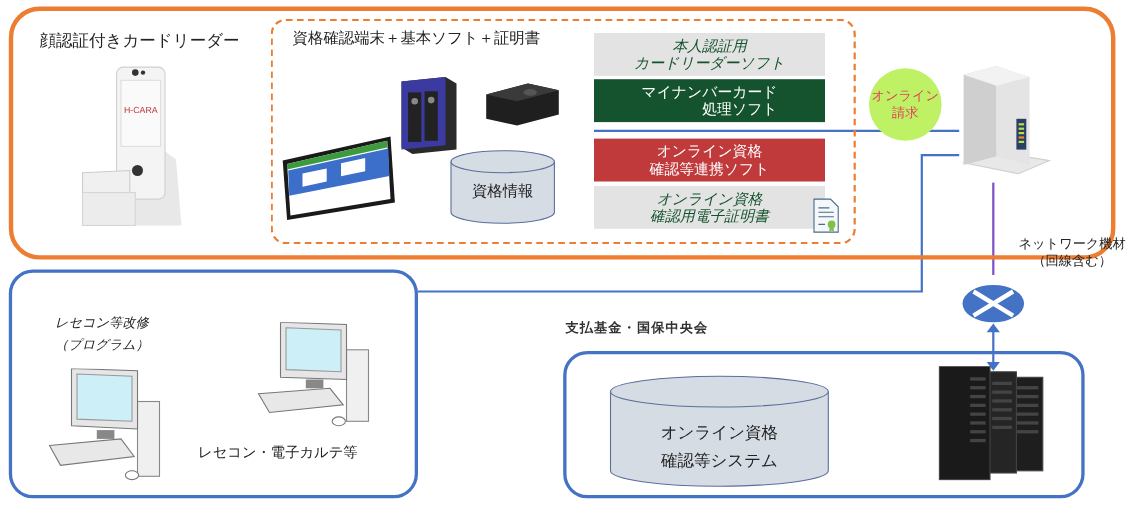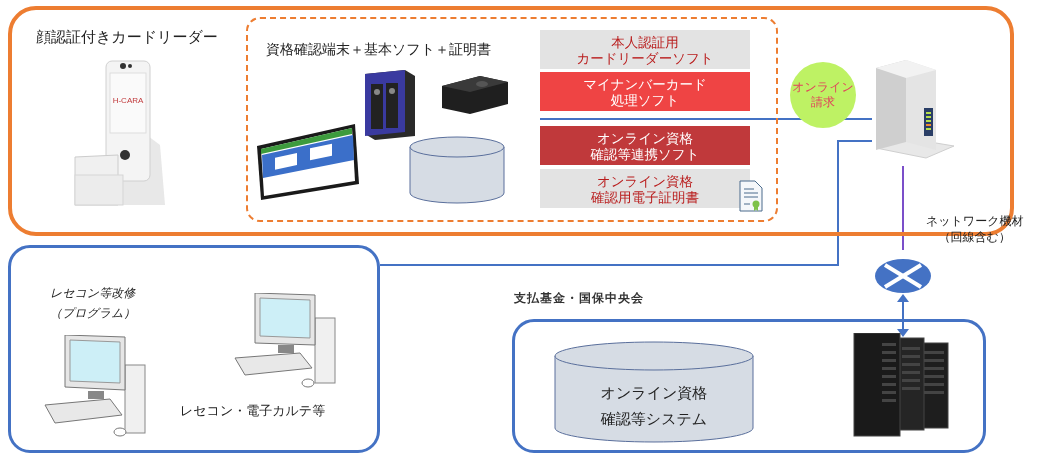--- a/index.html
+++ b/index.html
@@ -10,22 +10,22 @@
 
     .orange-box { left: 8px; top: 6px; width: 1006px; height: 230px; border: 4px solid #ed7d31; border-radius: 28px; }
     .dashed-box { left: 246px; top: 17px; width: 532px; height: 205px; border: 2px dashed #ed7d31; border-radius: 14px; }
     .blue-box-left { left: 8px; top: 245px; width: 372px; height: 208px; border: 3px solid #4472c4; border-radius: 22px; }
     .blue-box-right { left: 512px; top: 319px; width: 474px; height: 134px; border: 3px solid #4472c4; border-radius: 22px; }
 
     .label { font-size: 14px; white-space: nowrap; color: #222; }
     .title-lg { font-size: 12px; font-weight: bold; color: #333; letter-spacing: 1px; }
 
     .soft-box { width: 210px; height: 39px; display: flex; align-items: center; justify-content: center; text-align: center; font-size: 13.5px; line-height: 16px; white-space: pre-line; }
-    .soft-gray { background: #e3e3e3; color: #b91c1c; }
-    .soft-dark { background: #ef4444; color: #fff; }
+    .soft-gray { background: #e3e3e3; color: #14532d; font-style: italic; }
+    .soft-dark { background: #14532d; color: #fff; text-align: right; }
     .soft-red { background: #c0393b; color: #fff; }
 
     .pink-circle { left: 790px; top: 62px; width: 66px; height: 66px; border-radius: 50%; background: #bef264; display: flex; align-items: center; justify-content: center; text-align: center; font-size: 12px; line-height: 15px; color: #e0435b; white-space: pre-line; }
 
     .cyl-text { font-size: 14px; text-align: center; white-space: pre-line; line-height: 26px; }
   </style>
 </head>
 <body>
 
 <svg class="lines" viewBox="0 0 1040 460">
@@ -60,21 +60,21 @@
     <circle cx="53" cy="11" r="3" fill="#333"></circle>
     <circle cx="60" cy="11" r="2" fill="#333"></circle>
     <text x="58" y="48" font-size="8" fill="#c0393b" text-anchor="middle" font-family="Liberation Sans, sans-serif">H-CARA</text>
     <circle cx="55" cy="100" r="5" fill="#333"></circle>
     <path d="M5 102 L48 100 L48 150 L5 150 Z" fill="#f0f0f0" stroke="#ccc"></path>
     <rect x="5" y="120" width="48" height="30" fill="#ececec" stroke="#d5d5d5"></rect>
   </svg>
 </div>
 
 <div class="abs dashed-box"></div>
-<div class="abs label" style="left:266px; top:41px; font-size:14px;">資格確認端末＋基本ソフト＋証明書</div>
+<div class="abs label" style="left:266px; top:26px; font-size:14px;">資格確認端末＋基本ソフト＋証明書</div>
 
 <div class="abs" style="left:360px; top:70px;">
   <svg width="70" height="70" viewBox="0 0 70 70">
     <path d="M5 4 L45 0 L55 6 L55 66 L15 70 L5 64 Z" fill="#2a2a2a"></path>
     <path d="M5 4 L45 0 L45 62 L5 66 Z" fill="#3a3aa0"></path>
     <rect x="11" y="14" width="12" height="45" fill="#222"></rect>
     <rect x="26" y="13" width="12" height="45" fill="#222"></rect>
     <circle cx="17" cy="22" r="3" fill="#888"></circle>
     <circle cx="32" cy="21" r="3" fill="#888"></circle>
   </svg>
@@ -97,20 +97,21 @@
     <rect x="20" y="40" width="22" height="12" fill="#fff" transform="skewY(-12)"></rect>
     <rect x="55" y="38" width="22" height="12" fill="#fff" transform="skewY(-12)"></rect>
   </svg>
 </div>
 
 <div class="abs" style="left:408px; top:135px; width:98px; height:70px;">
   <svg width="98" height="70" viewBox="0 0 98 70" style="position:absolute; left:0; top:0;">
     <path d="M2 12 L2 58 A47 10 0 0 0 96 58 L96 12" fill="#d6dce4" stroke="#5a6f9c" stroke-width="1"></path>
     <ellipse cx="49" cy="12" rx="47" ry="10" fill="#d6dce4" stroke="#5a6f9c" stroke-width="1"></ellipse>
   </svg>
+  <div class="abs cyl-text" style="left:0; top:26px; width:98px; font-size:14px;">資格情報</div>
 </div>
 
 <div class="abs soft-box soft-gray" style="left:540px; top:30px;">本人認証用
 カードリーダーソフト</div>
 <div class="abs soft-box soft-dark" style="left:540px; top:72px;">マイナンバーカード
 処理ソフト</div>
 <div class="abs soft-box soft-red" style="left:540px; top:126px;">オンライン資格
 確認等連携ソフト</div>
 <div class="abs soft-box soft-gray" style="left:540px; top:169px;">オンライン資格
 確認用電子証明書</div>

